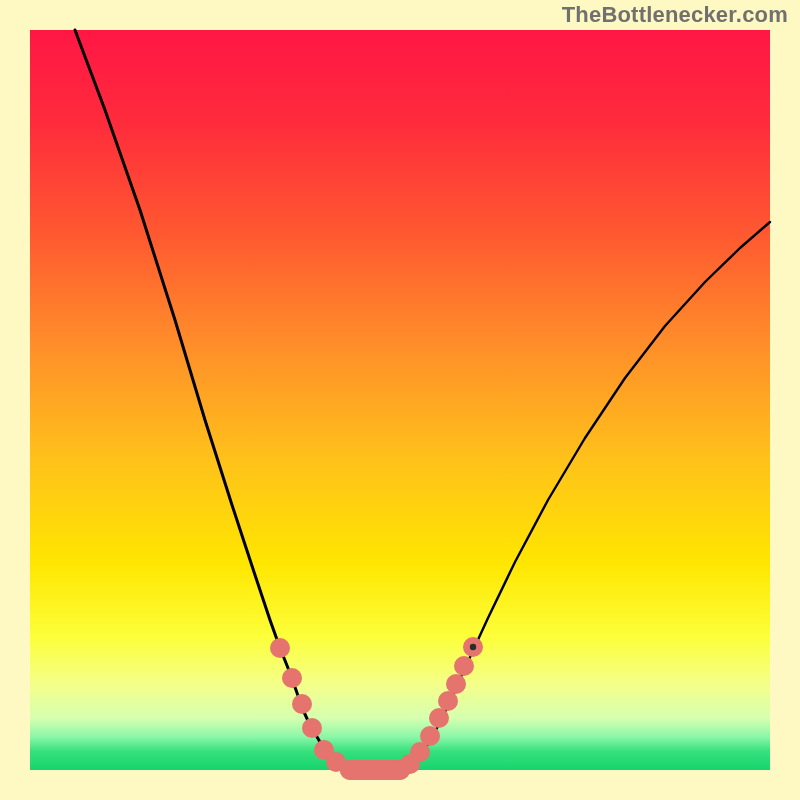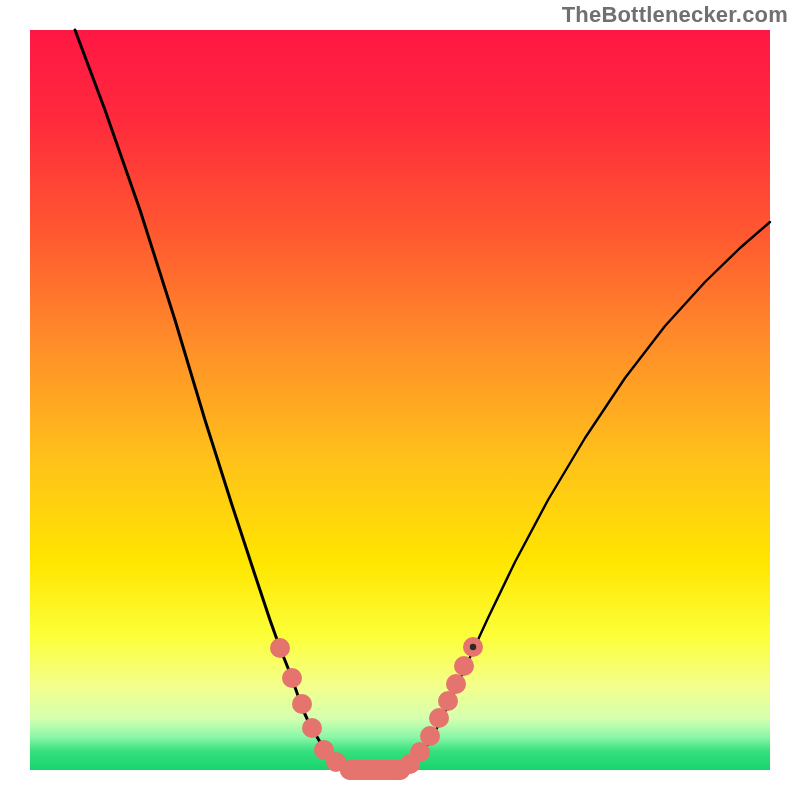--- a/index.html
+++ b/index.html
@@ -7,21 +7,21 @@
     padding: 0;
     width: 800px;
     height: 800px;
     background: #000;
     overflow: hidden;
   }
   .stage {
     position: relative;
     width: 800px;
     height: 800px;
-    background: #ffffff;
+    background: #fef9c3;
   }
   .watermark {
     position: absolute;
     top: 2px;
     right: 12px;
     font-family: Arial, Helvetica, sans-serif;
     font-size: 22px;
     font-weight: 600;
     color: #71706f;
     letter-spacing: 0.2px;

